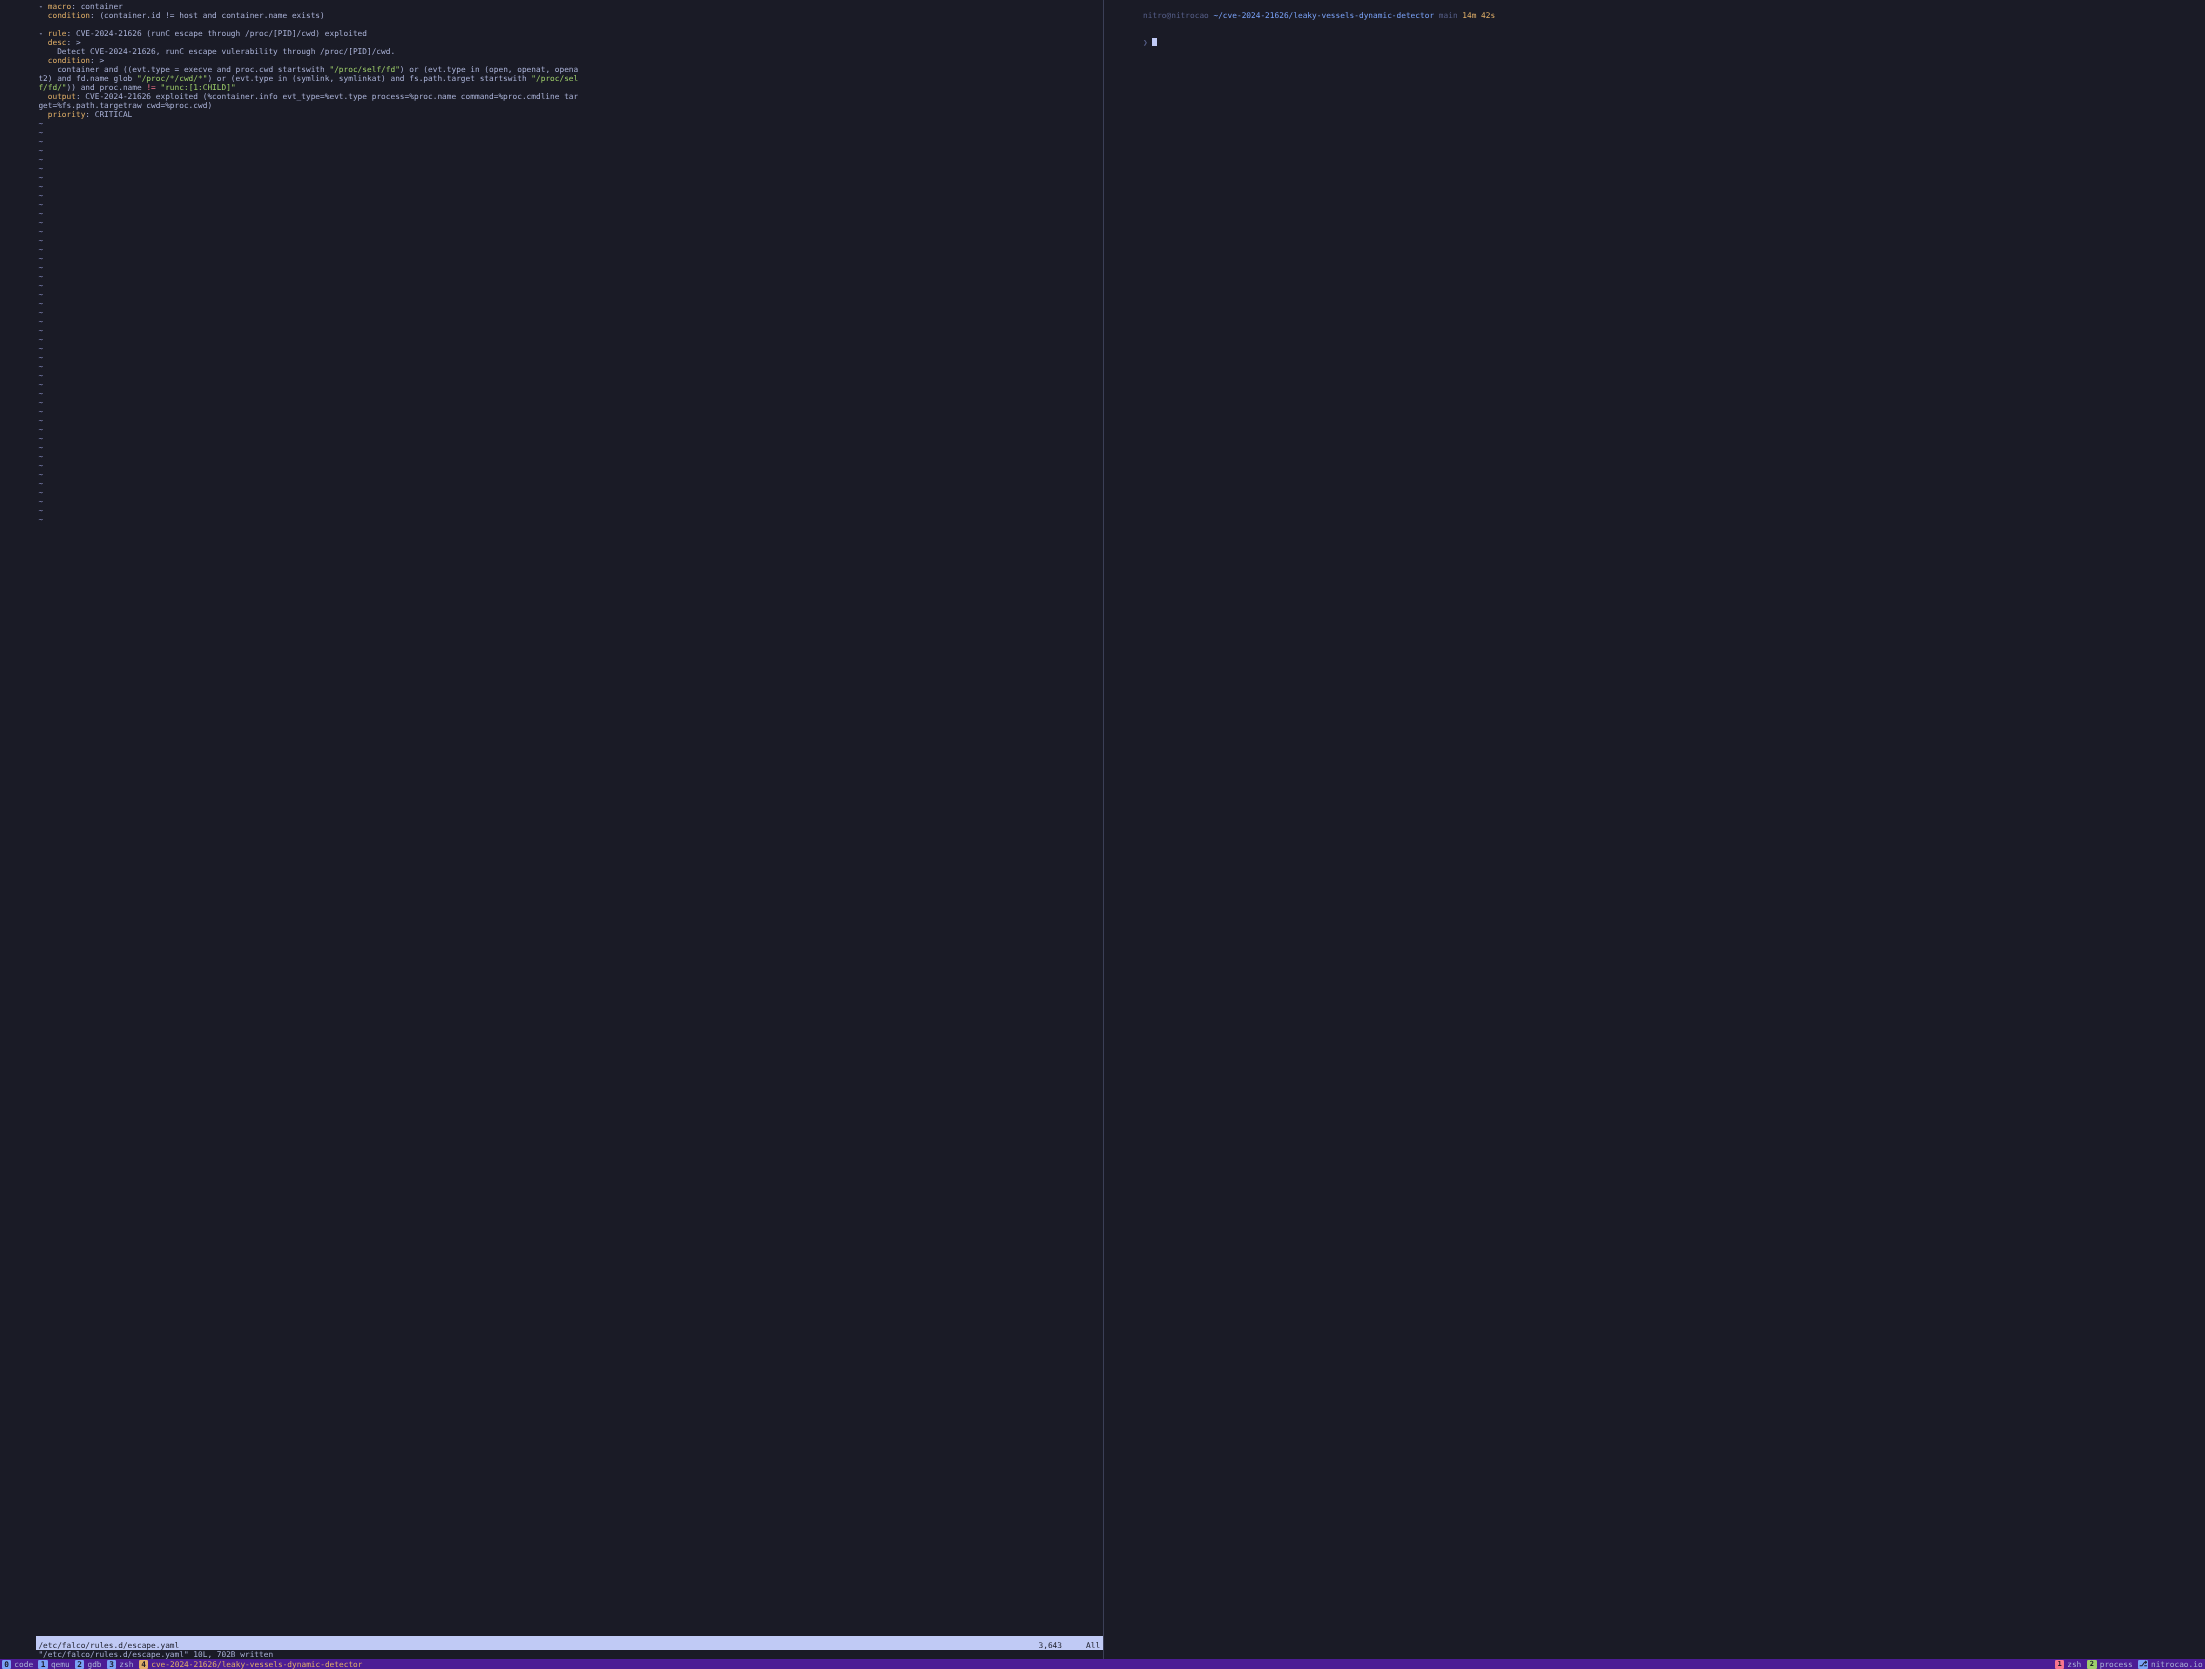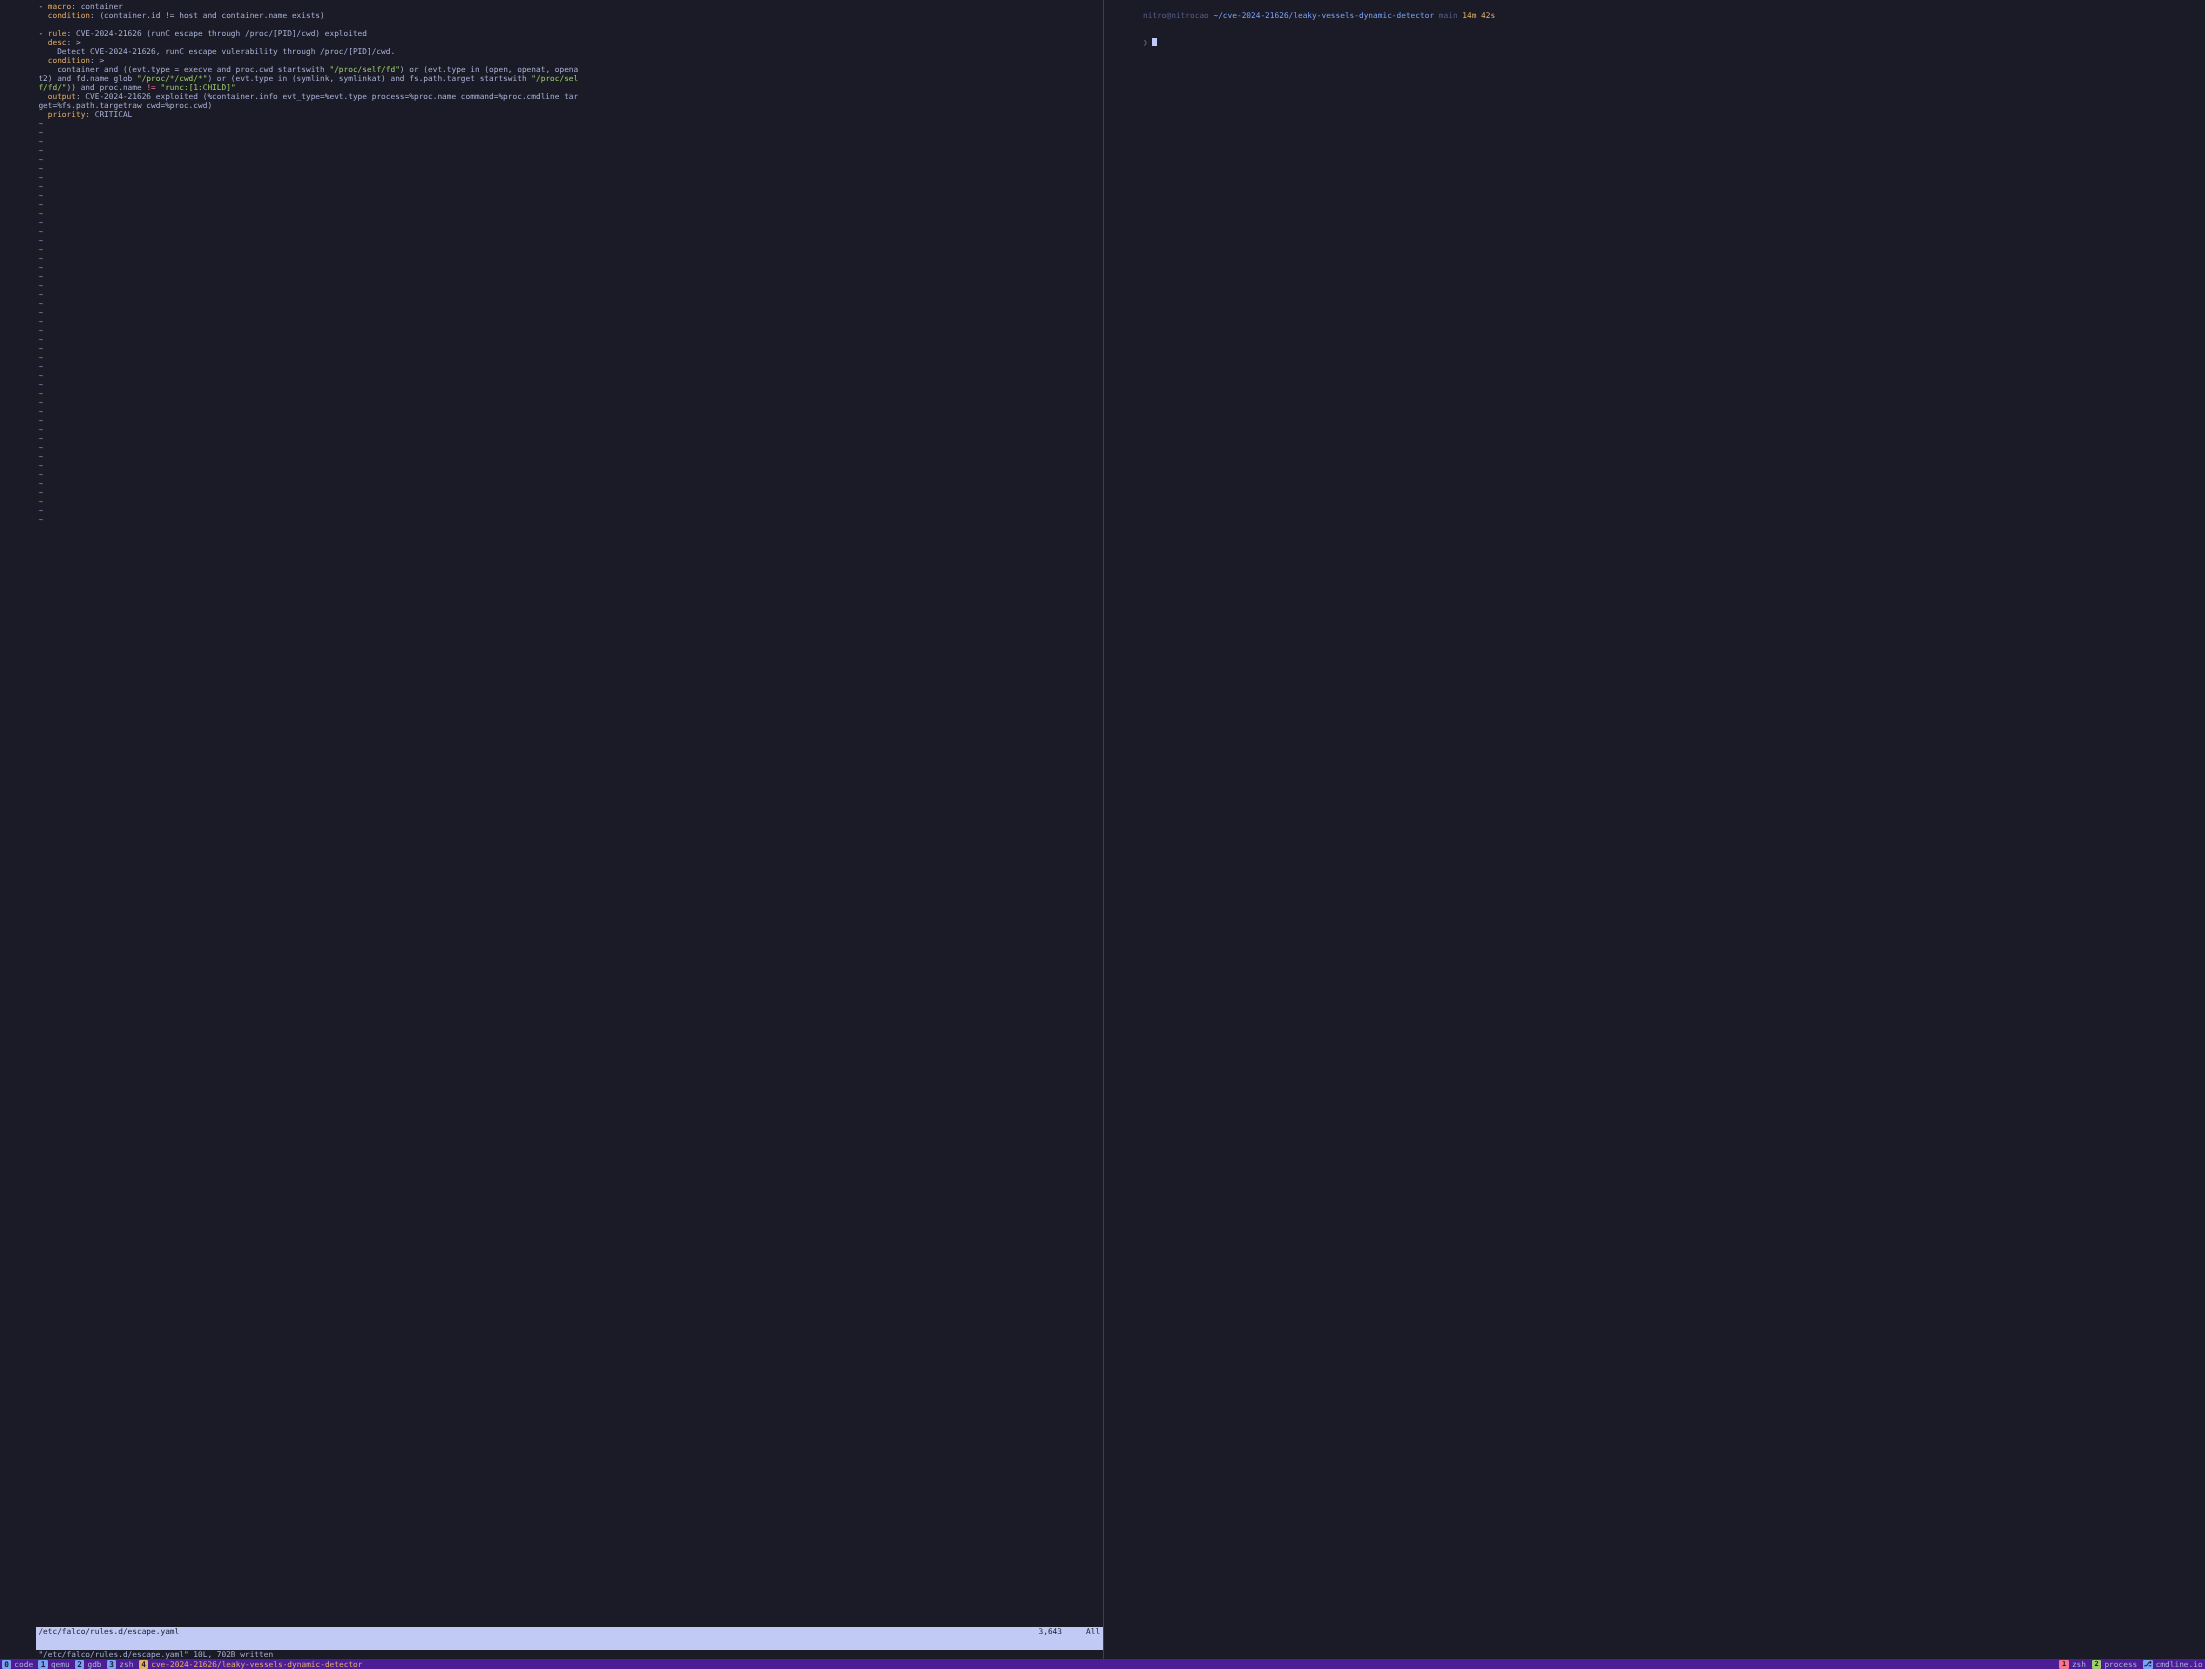--- a/index.html
+++ b/index.html
@@ -19,22 +19,22 @@
 .pane.left { width: 50%; display: flex; flex-direction: column; }
 .pane.right { flex: 1; padding: 1.8px 2.4px; }
 .divider { width: 0.6px; background: #3b3f57; }
 .edit-area { flex: 1; padding: 1.8px 2.4px; white-space: pre; overflow: hidden; }
 .tilde { color: #7e83b3; }
 .statusbar {
   display: flex;
   background: #c0caf5;
   color: #1a1b26;
   font-weight: 500;
-  height: 23px;
-  align-items: flex-start;
+  height: 14px;
+  align-items: flex-end;
   padding: 0 2.4px;
 }
 .statusbar .mid { flex: 1; }
 .messagebar {
   height: 9px;
   padding: 0 2.4px;
   color: #a9b1d6;
   display: flex;
   align-items: center;
 }
@@ -128,17 +128,17 @@
 
   <div class="tmuxbar">
     <span id="tmux-tabs"><span class="tab-num num-0">0</span><span class="tab-label">code</span><span class="tab-num num-1">1</span><span class="tab-label">qemu</span><span class="tab-num num-2">2</span><span class="tab-label">gdb</span><span class="tab-num num-3">3</span><span class="tab-label">zsh</span><span class="tab-num num-4">4</span><span class="tab-label tab-active">cve-2024-21626/leaky-vessels-dynamic-detector</span></span>
     <span class="tmux-spacer"></span>
     <span class="status-right" id="tmux-right">
         <span class="badge b-pink">1</span>
         <span class="b-label">zsh</span>
         <span class="badge b-green">2</span>
         <span class="b-label">process</span>
         <span class="badge b-blue">⎇</span>
-        <span class="b-label">cmdline.io</span>
+        <span class="b-label">nitrocao.io</span>
       </span>
   </div>
 </div>
 
 
 </body></html>

